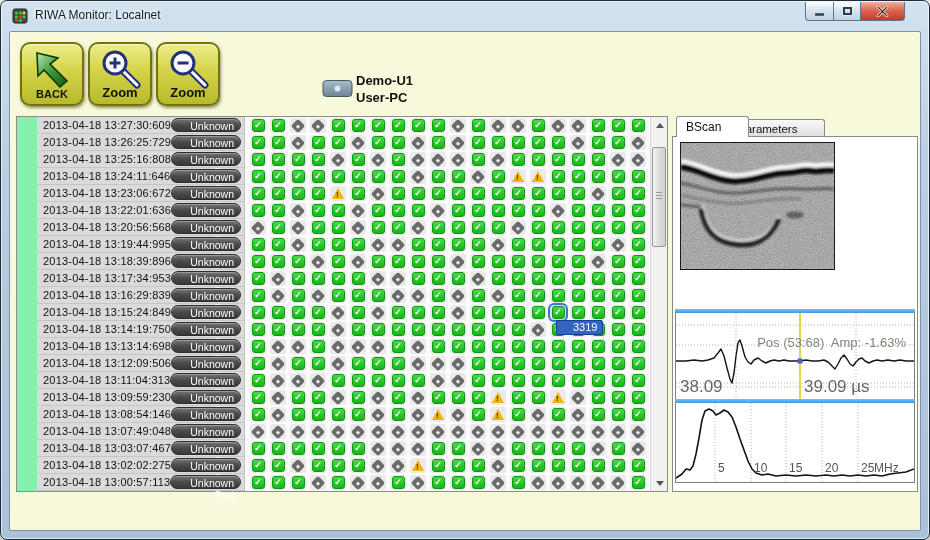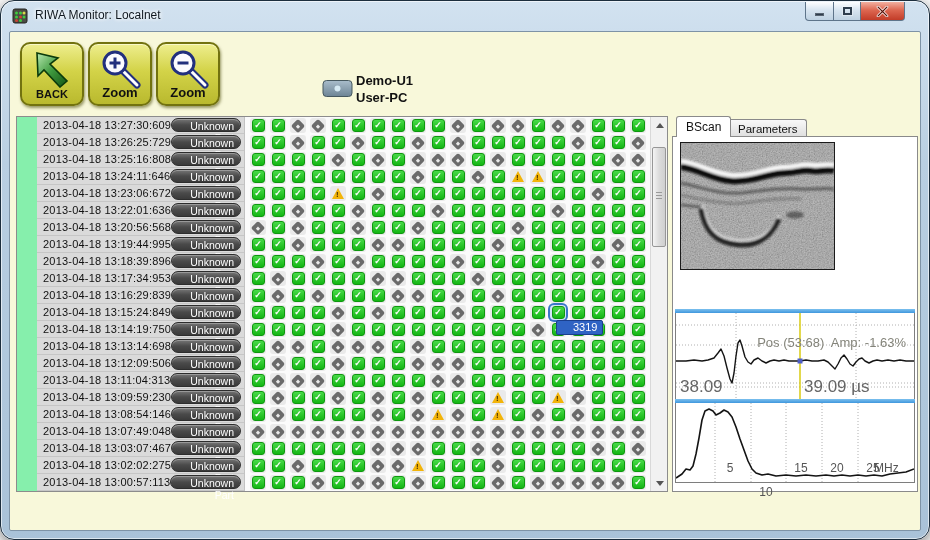--- a/index.html
+++ b/index.html
@@ -1,19 +1,19 @@
 <!DOCTYPE html>
 <html><head>
 <meta charset="utf-8">
 <style>
   html,body{margin:0;padding:0;background:#fff;font-family:"Liberation Sans",sans-serif;}
   *{box-sizing:border-box;}
   .stage{width:930px;height:540px;position:relative;}
   
-  .win{position:absolute;inset:0;border-radius:14px;border:1px solid #1c2e3d;
+  .win{position:absolute;inset:0;border-radius:7px;border:1px solid #1c2e3d;
        background:linear-gradient(#d2e2f0,#b9cfe2 30%,#a9c2d8);
        box-shadow:0 4px 16px rgba(0,0,0,.55), inset 0 0 0 1px rgba(255,255,255,.6);}
   .titlebar{position:absolute;left:0;top:0;right:0;height:30px;}
   .app-ico{position:absolute;left:11px;top:7px;width:16px;height:16px;}
   .title{position:absolute;left:34px;top:7px;font-size:12px;color:#101820;text-shadow:0 0 4px #fff,0 0 4px #fff;}
   .caption-btns{position:absolute;right:24px;top:1px;height:19px;display:flex;}
   .cbtn{height:19px;border:1px solid #5e748a;border-top:none;background:linear-gradient(#fdfeff,#d7e4f0 45%,#bfd2e2);
         display:flex;align-items:center;justify-content:center;}
   .cbtn.min{width:29px;border-radius:0 0 0 4px;}
   .cbtn.max{width:27px;border-left:none;}
@@ -60,24 +60,24 @@
   .sarrow{position:absolute;left:0;width:17px;height:16px;display:flex;align-items:center;justify-content:center;cursor:pointer;}
   .tri-up{width:0;height:0;border-left:4px solid transparent;border-right:4px solid transparent;border-bottom:5px solid #555;}
   .tri-dn{width:0;height:0;border-left:4px solid transparent;border-right:4px solid transparent;border-top:5px solid #555;}
   .sthumb{position:absolute;left:1px;top:30px;width:14px;height:100px;border:1px solid #979797;border-radius:2px;
           background:linear-gradient(90deg,#f4f4f4,#dcdcdc 50%,#cfcfcf);cursor:pointer;}
   .sthumb::after{content:"";position:absolute;left:3px;right:3px;top:44px;height:8px;
           background:repeating-linear-gradient(#9a9a9a 0 1px,transparent 1px 3px);}
   
   .main-right{position:absolute;left:662px;top:84px;width:246px;height:376px;}
   .tab{position:absolute;font-size:12px;color:#111;border:1px solid #8a8a8a;border-bottom:none;
-       border-radius:3px 3px 0 0;padding:3px 9px 2px 9px;cursor:pointer;}
+       border-radius:3px 3px 0 0;padding:3px 27px 2px 9px;cursor:pointer;}
   .tab.active{left:4px;top:0;background:#fff;z-index:3;height:21px;}
   .tab.idle{left:56px;top:3px;background:linear-gradient(#f8f8f8,#dedede);height:18px;font-size:11.5px;}
-  .tabbody{position:absolute;left:0;top:20px;right:0;bottom:0;background:#fff;border:1px solid #8a8a8a;z-index:2;text-align:center;}
+  .tabbody{position:absolute;left:0;top:20px;right:0;bottom:0;background:#fff;border:1px solid #8a8a8a;z-index:2;}
   .bscan-frame{position:absolute;left:7px;top:5px;width:155px;height:128px;border:1px solid #1a1a1a;}
   .plots{position:absolute;left:2px;top:172px;width:240px;}
   .bluebar{height:4px;background:linear-gradient(#7cc0ee,#3f97dd);}
   .plotwrap{position:relative;border-left:1px solid #7e7e7e;border-right:1px solid #7e7e7e;background:#fff;}
   .wavewrap{height:86px;}
   .specwrap{height:80px;border-bottom:1px solid #7e7e7e;}
   .posamp{position:absolute;right:8px;top:22px;font-size:13px;color:#84847a;white-space:pre;}
   .tlab{position:absolute;bottom:2px;font-size:17px;color:#666;}
   .ftick{position:absolute;top:58px;font-size:12px;color:#555;width:24px;}
   
@@ -2589,21 +2589,21 @@
             <svg id="specsvg" width="238" height="80" viewBox="0 0 238 80">
                   <line x1="39" y1="0" x2="39" y2="80" stroke="#b0b0b0" stroke-width="1" stroke-dasharray="1 2"></line>
                   <line x1="75" y1="0" x2="75" y2="80" stroke="#b0b0b0" stroke-width="1" stroke-dasharray="1 2"></line>
                   <line x1="110" y1="0" x2="110" y2="80" stroke="#b0b0b0" stroke-width="1" stroke-dasharray="1 2"></line>
                   <line x1="146" y1="0" x2="146" y2="80" stroke="#b0b0b0" stroke-width="1" stroke-dasharray="1 2"></line>
                   <line x1="182" y1="0" x2="182" y2="80" stroke="#b0b0b0" stroke-width="1" stroke-dasharray="1 2"></line>
                   <polyline points="0,75 6,71 10,66 14,67 17,63 20,51 23,35 26,17 29,8 33,6 37,8 40,12 44,10 48,7 52,9 56,14 60,24 64,36 68,47 72,58 76,66 80,70 86,72 92,71 100,73 110,72 120,73 130,72 140,73 150,72 158,73 166,72 174,73 182,72 190,73 198,72 206,73 214,71 222,70 230,69 238,66" fill="none" stroke="#141414" stroke-width="1.6" stroke-linejoin="round"></polyline>
                 </svg>
             <div id="fticks">
                   <div class="ftick" style="left: 42px;">5</div>
-                  <div class="ftick" style="left: 78px; margin-top: 24px;">10</div>
+                  <div class="ftick" style="left: 78px;">10</div>
                   <div class="ftick" style="left: 113px;">15</div>
                   <div class="ftick" style="left: 149px;">20</div>
                   <div class="ftick" style="left: 185px;">25</div>
                 </div>
             <div class="ftick" style="left:198px">MHz</div>
           </div>
         </div>
       </div>
     </div>
 

